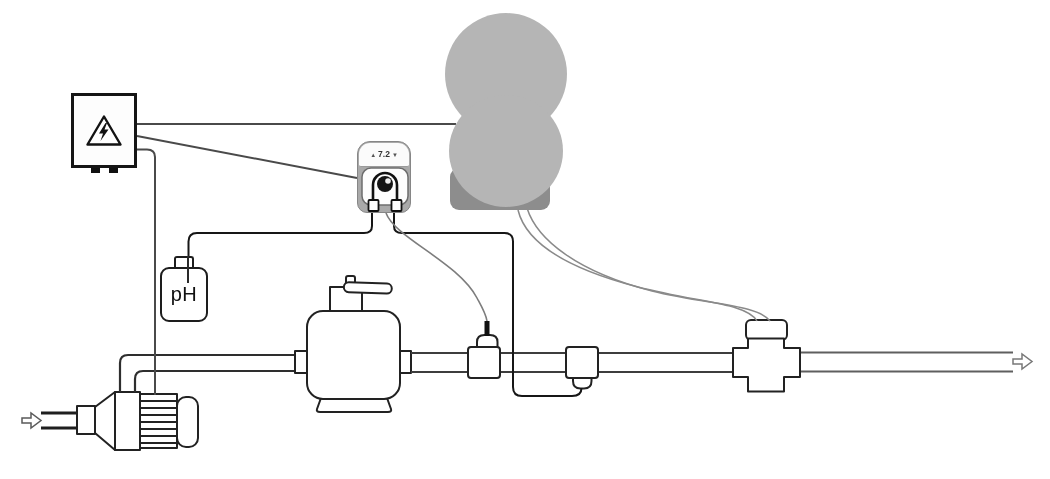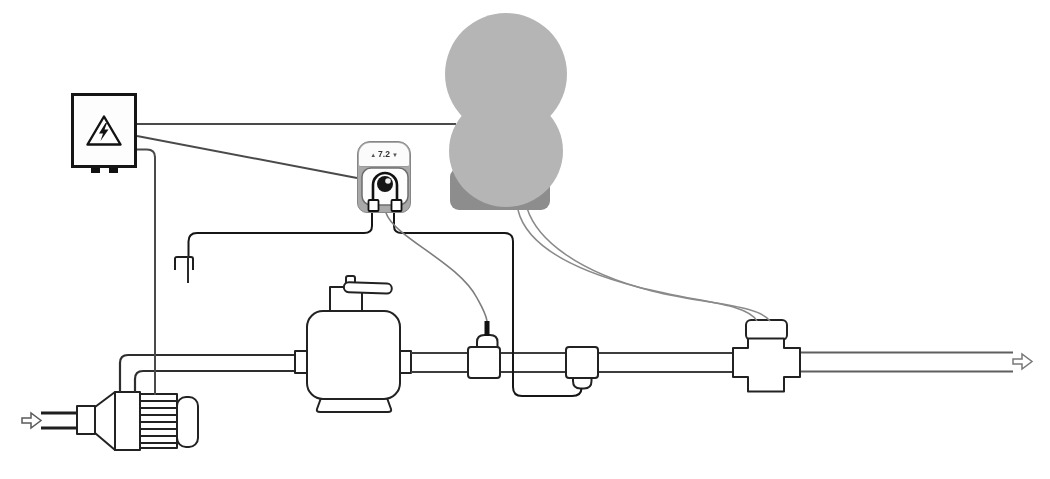--- a/index.html
+++ b/index.html
@@ -164,20 +164,23 @@
 
   <div id="ebox" class="dev">
     <svg width="38" height="33" viewBox="0 0 38 33">
       <path d="M 19 2.5 L 35.5 30.5 H 2.5 Z" fill="#fff" stroke="#131313" stroke-width="2.4" stroke-linejoin="round"></path>
       <path d="M 20.5 9 L 14 19.5 H 18 L 15.5 27 L 23.5 15.5 H 19.5 L 22 9 Z" fill="#131313"></path>
     </svg>
   </div>
 
   <div id="phwrap" class="dev">
     <div id="phneck"></div>
+    <div id="phbody">
+      <span>pH</span>
+    </div>
     <div id="phtube"></div>
   </div>
 
   <div id="doser" class="dev">
     <div id="doserband">
       <span class="arr">▲</span>
       <span class="val">7.2</span>
       <span class="arr">▼</span>
     </div>
     <svg id="doserhead" width="50" height="50" viewBox="0 0 50 50">

